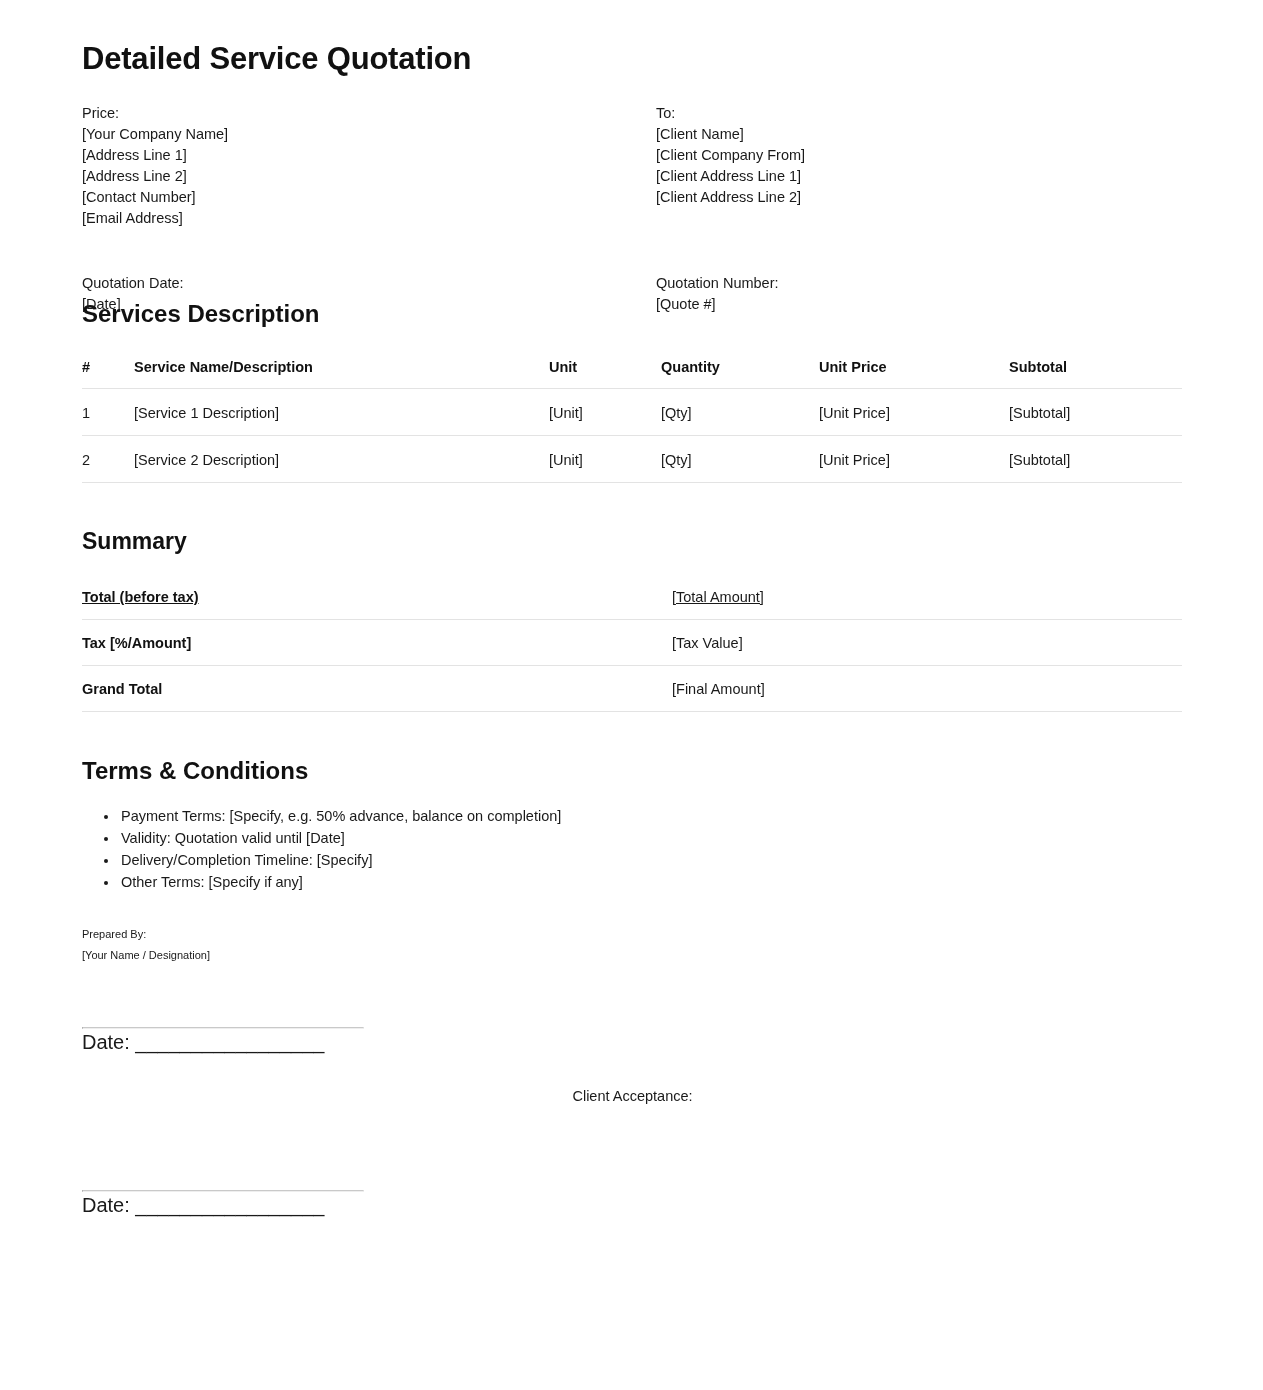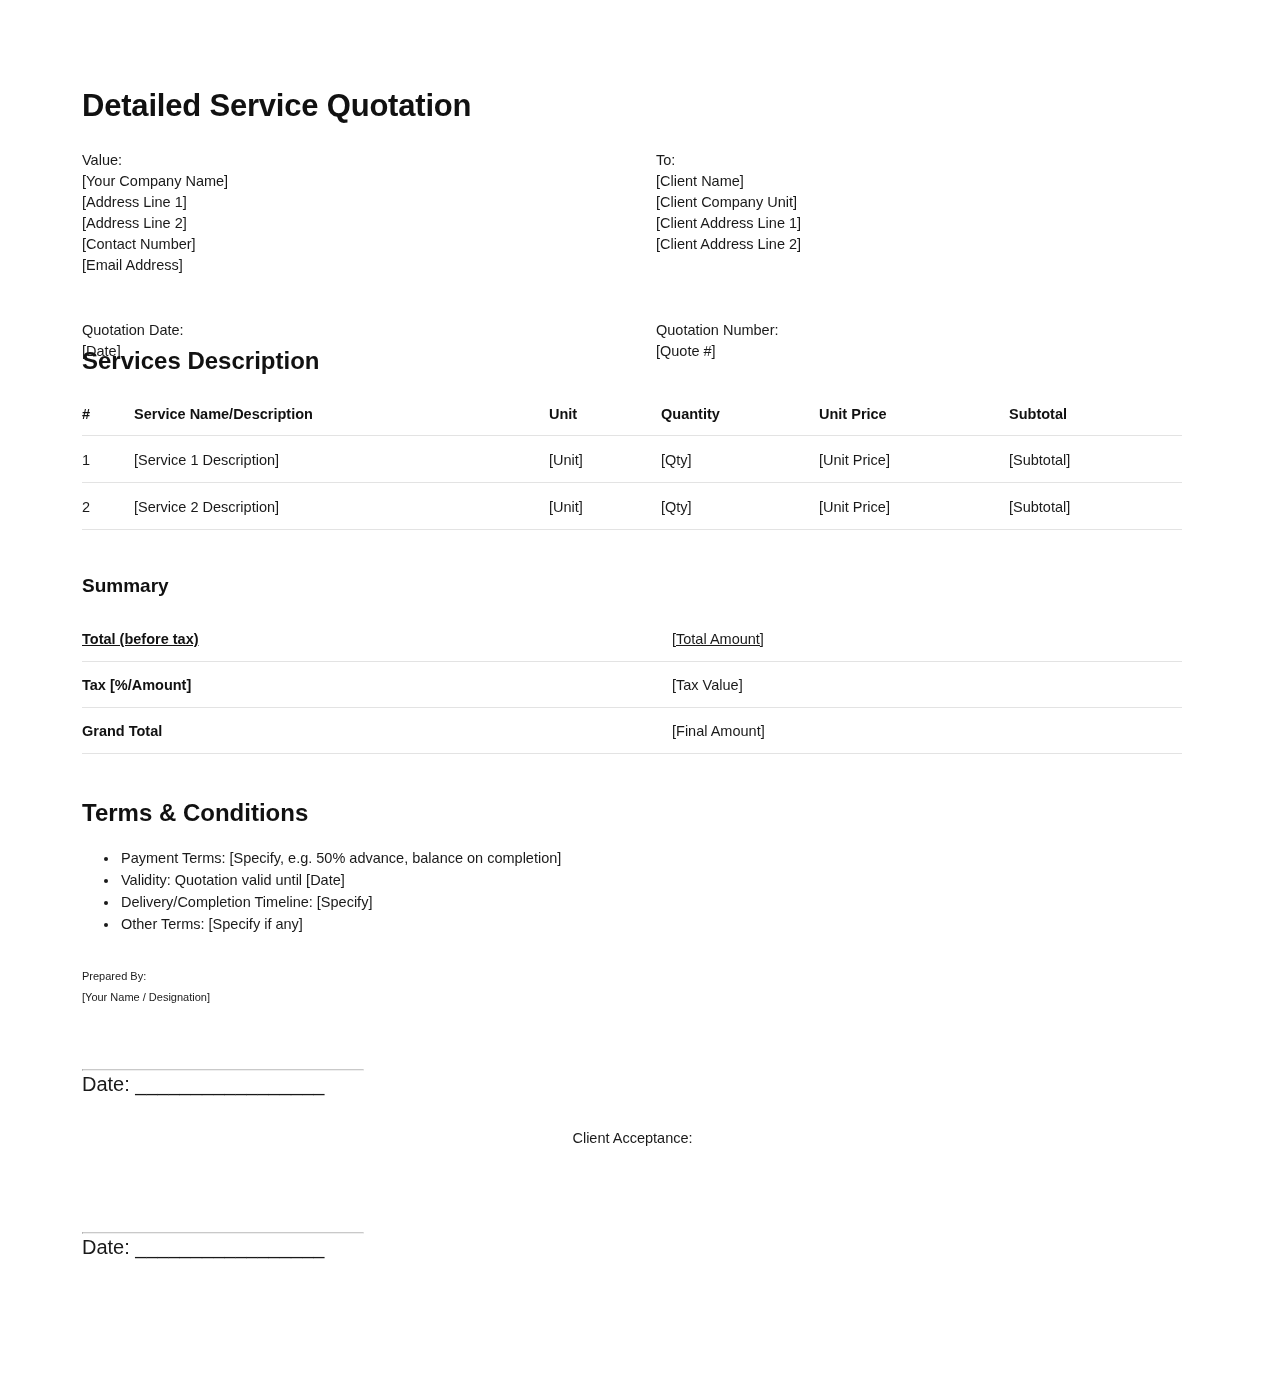--- a/index.html
+++ b/index.html
@@ -12,34 +12,34 @@
     height: 1390px;
     font-family: "Liberation Sans", sans-serif;
     color: #1a1a1a;
     -webkit-font-smoothing: antialiased;
   }
   .page {
     position: relative;
     width: 1263px;
     height: 1390px;
     box-sizing: border-box;
-    padding: 87px 80px 0 82px;
+    padding: 40px 80px 0 82px;
   }
 
   
   .doc-title {
     font-size: 31px;
     font-weight: bold;
     letter-spacing: -0.2px;
     margin: 0 0 26px 0;
     line-height: 1.2;
     color: #111111;
   }
   .section-heading {
-    font-size: 19px;
+    font-size: 23px;
     font-weight: bold;
     margin: 0;
     line-height: 1.25;
     color: #111111;
   }
   .section-heading.big {
     font-size: 24px;
   }
 
   
@@ -154,35 +154,35 @@
 </style>
 </head>
 <body>
 
 <div class="page">
 
   <h1 class="doc-title">Detailed Service Quotation</h1>
 
   <div class="parties" style="height:196px;">
     <div class="col-left">
-      <div class="block-row">Value:</div>
+      <div class="block-row">Price:</div>
       <div class="block-row">[Your Company Name]</div>
       <div class="block-row">[Address Line 1]</div>
       <div class="block-row">[Address Line 2]</div>
       <div class="block-row">[Contact Number]</div>
       <div class="block-row">[Email Address]</div>
       <div class="parties-spacer"></div>
       <div class="block-row">Quotation Date:</div>
       <div class="block-row">[Date]</div>
     </div>
 
     <div class="col-right">
       <div class="block-row">To:</div>
       <div class="block-row">[Client Name]</div>
-      <div class="block-row">[Client Company Unit]</div>
+      <div class="block-row">[Client Company From]</div>
       <div class="block-row">[Client Address Line 1]</div>
       <div class="block-row">[Client Address Line 2]</div>
       <div style="height:65px;"></div>
       <div class="block-row">Quotation Number:</div>
       <div class="block-row">[Quote #]</div>
     </div>
   </div>
 
   <h2 class="section-heading big" style="margin-bottom:30px;">Services Description</h2>
 

